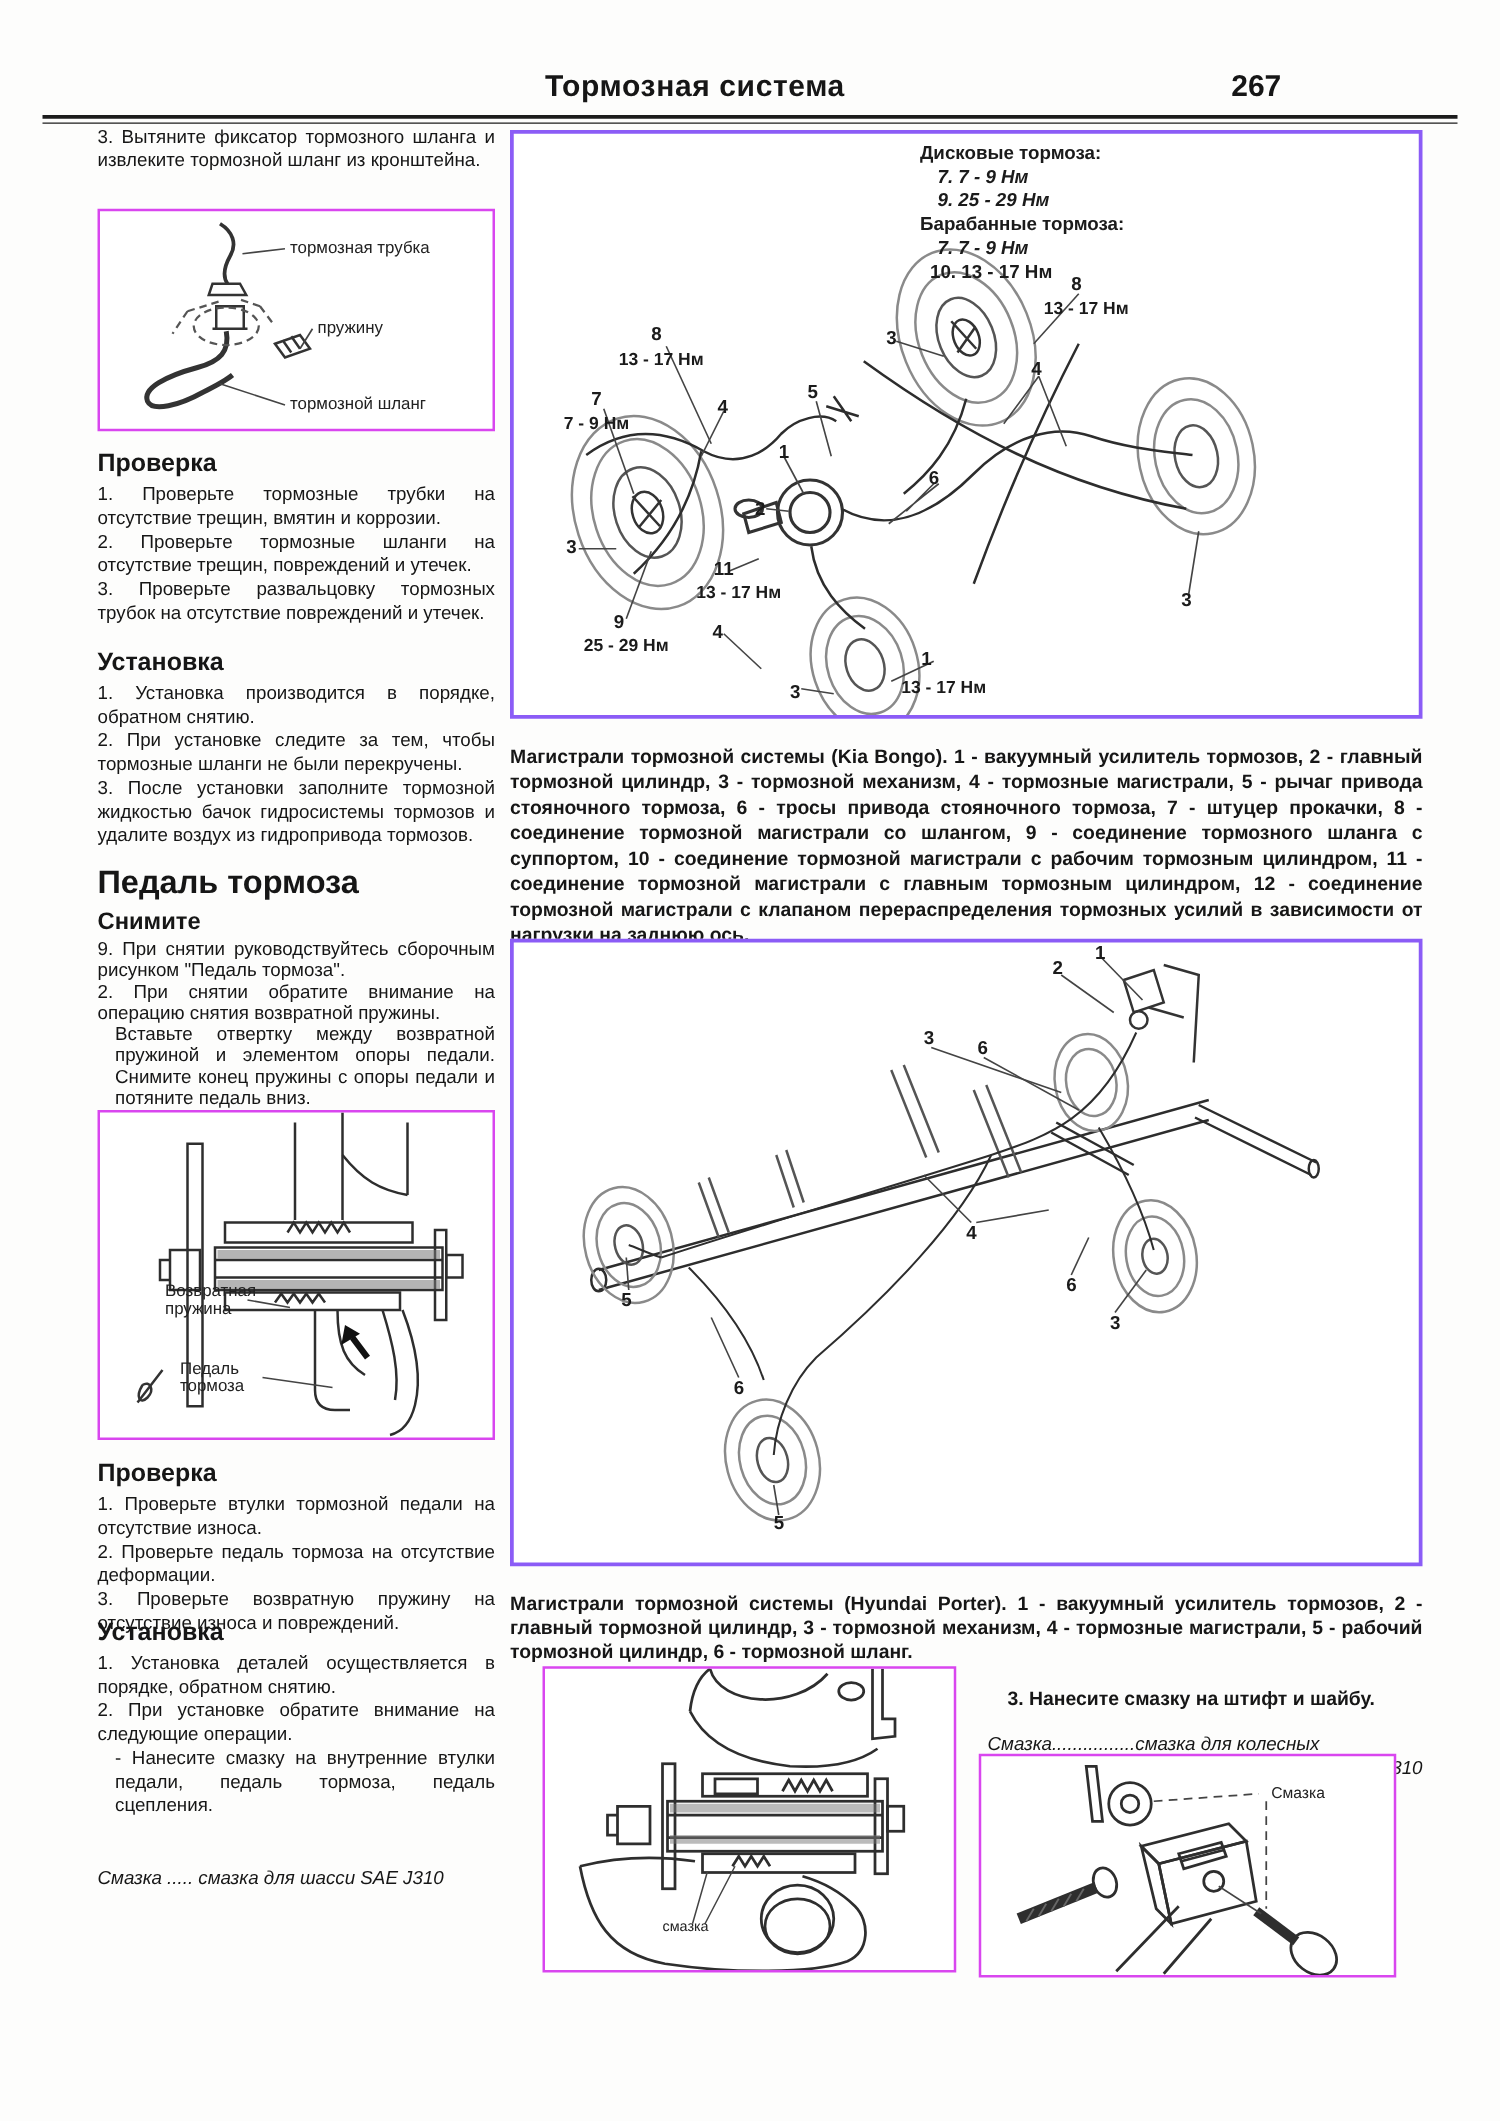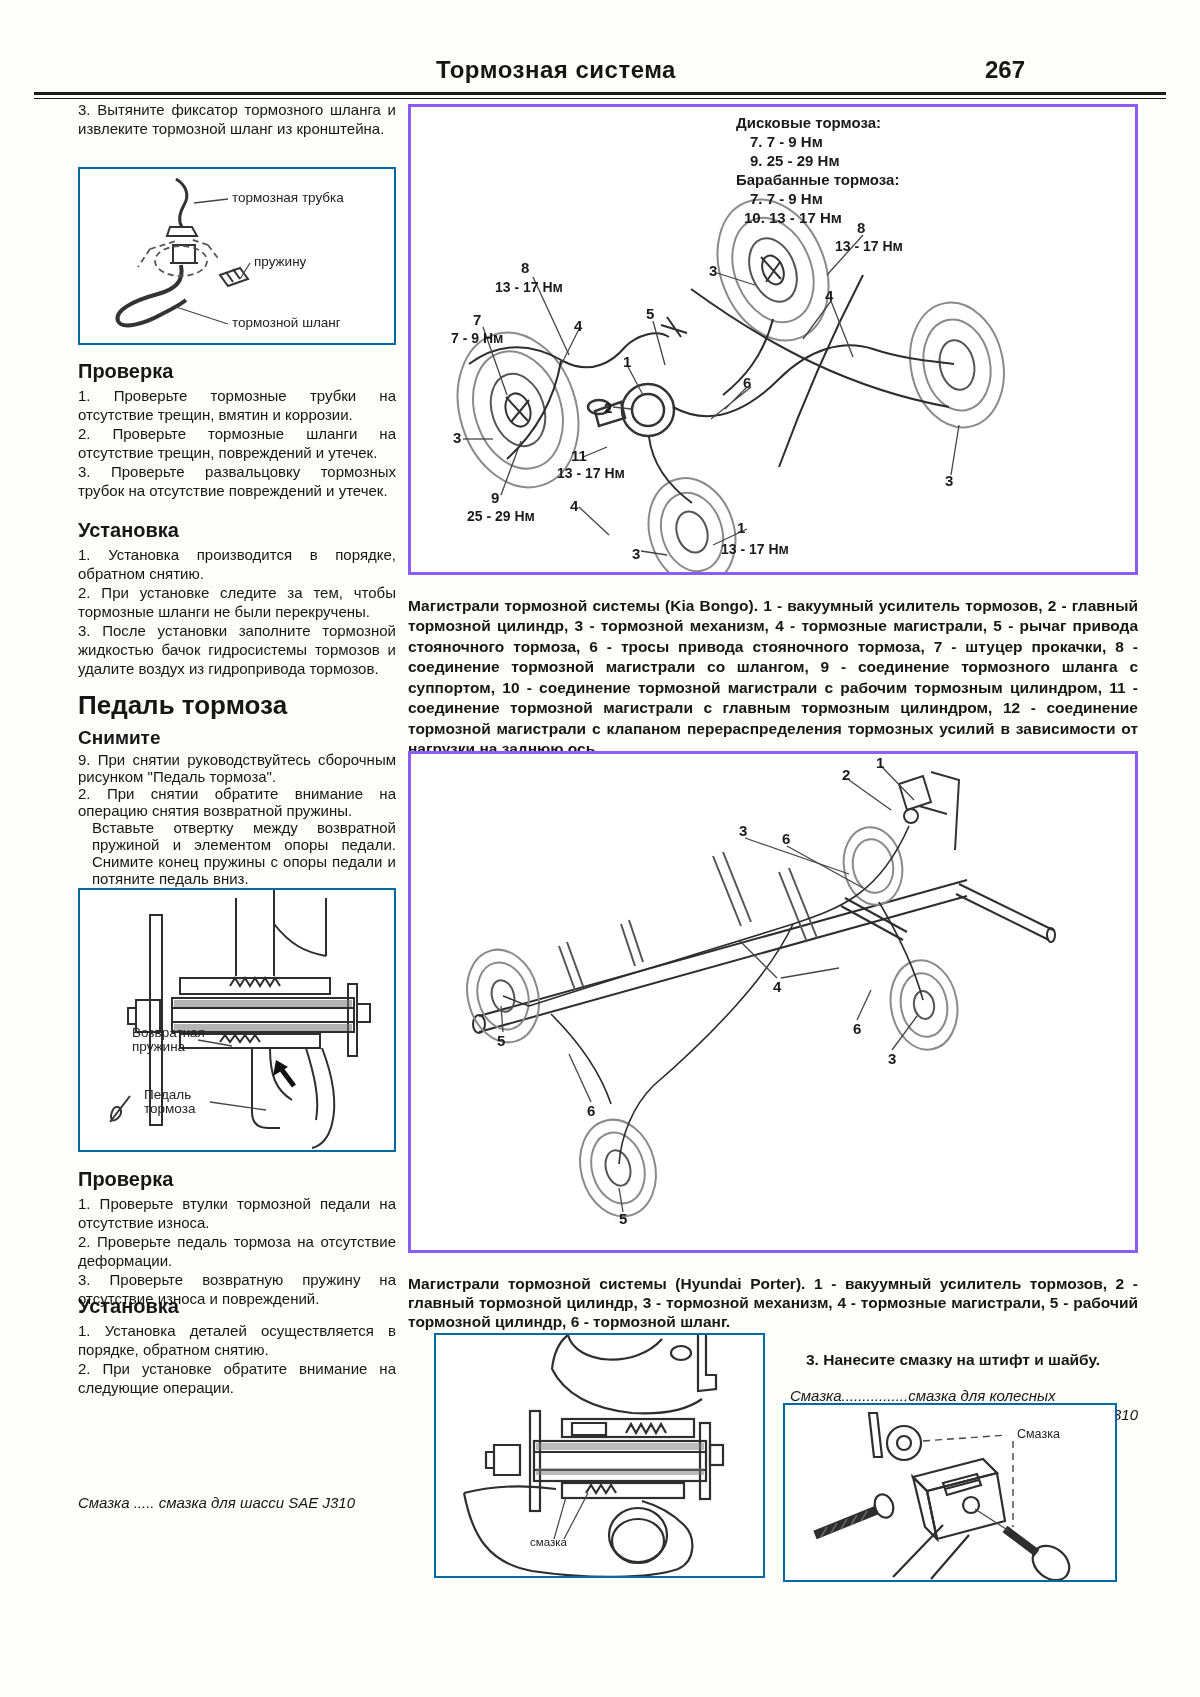--- a/index.html
+++ b/index.html
@@ -13,27 +13,27 @@
   .pagehead-title{font-size:24px;font-weight:bold;letter-spacing:.5px;text-align:center;}
   .pagehead-num{font-size:24px;font-weight:bold;text-align:center;}
   .rule{border-top:3px solid #1c1c1c;border-bottom:1px solid #1c1c1c;height:3px;}
   .col-left{width:318px;}
   .body-p{font-size:15px;line-height:19px;text-align:justify;margin:0;}
   .body-p.tight{line-height:17px;}
   .body-p.indent{padding-left:14px;}
   .h-sec{font-size:20px;font-weight:bold;margin:0;}
   .h-big{font-size:26px;font-weight:bold;margin:0;}
   .h-sub{font-size:19px;font-weight:bold;margin:0;}
-  .figbox{border:2px solid #0369a1;background:#fff;}
+  .figbox{border:2px solid #d946ef;background:#fff;}
   .bigbox{border:3px solid #8b5cf6;background:#fff;}
   .fig-label{font-size:13.5px;color:#222;line-height:14px;}
   .caption{font-size:15.5px;font-weight:bold;line-height:20.5px;text-align:justify;}
   .caption.c2{line-height:19px;}
   .torque-note{font-size:15px;font-weight:bold;line-height:19px;color:#1b1b1b;}
-  .torque-note .tq-indent{padding-left:14px;}
+  .torque-note .tq-indent{padding-left:14px;font-style:italic;}
   .torque-note .tq-indent2{padding-left:8px;}
   .callout{position:absolute;font-size:15px;font-weight:bold;color:#1b1b1b;white-space:nowrap;}
   .callout.tq{font-size:14px;}
   .italic-note{font-style:italic;font-size:15px;line-height:19px;}
   .step-bold{font-size:15.5px;font-weight:bold;line-height:20px;}
   svg{display:block;}
 </style>
 </head>
 <body>
 
@@ -132,20 +132,21 @@
   <div class="abs col-left" style="left:78px;top:1194px;">
     <p class="body-p">1. Проверьте втулки тормозной педали на отсутствие износа.</p>
     <p class="body-p">2. Проверьте педаль тормоза на отсутствие деформации.</p>
     <p class="body-p">3. Проверьте возвратную пружину на отсутствие износа и повреждений.</p>
   </div>
 
   <h2 class="abs h-sec" style="left:78px;top:1295px;">Установка</h2>
   <div class="abs col-left" style="left:78px;top:1321px;">
     <p class="body-p">1. Установка деталей осуществляется в порядке, обратном снятию.</p>
     <p class="body-p">2. При установке обратите внимание на следующие операции.</p>
+    <p class="body-p indent">- Нанесите смазку на внутренние втулки педали, педаль тормоза, педаль сцепления.</p>
   </div>
   <p class="abs italic-note col-left" style="left:78px;top:1478px;">Смазка ..... смазка для шасси SAE J310</p>
 
   <div class="abs bigbox" style="left:408px;top:104px;width:724px;height:465px;">
     <svg width="724" height="465" viewBox="0 0 724 465">
       <g stroke="#8a8a8a" fill="none" stroke-width="2">
         <g transform="translate(362,163) rotate(-22)">
           <ellipse rx="52" ry="73"></ellipse>
             <ellipse rx="38" ry="54"></ellipse>
             <ellipse rx="22" ry="33" stroke="#555"></ellipse>

